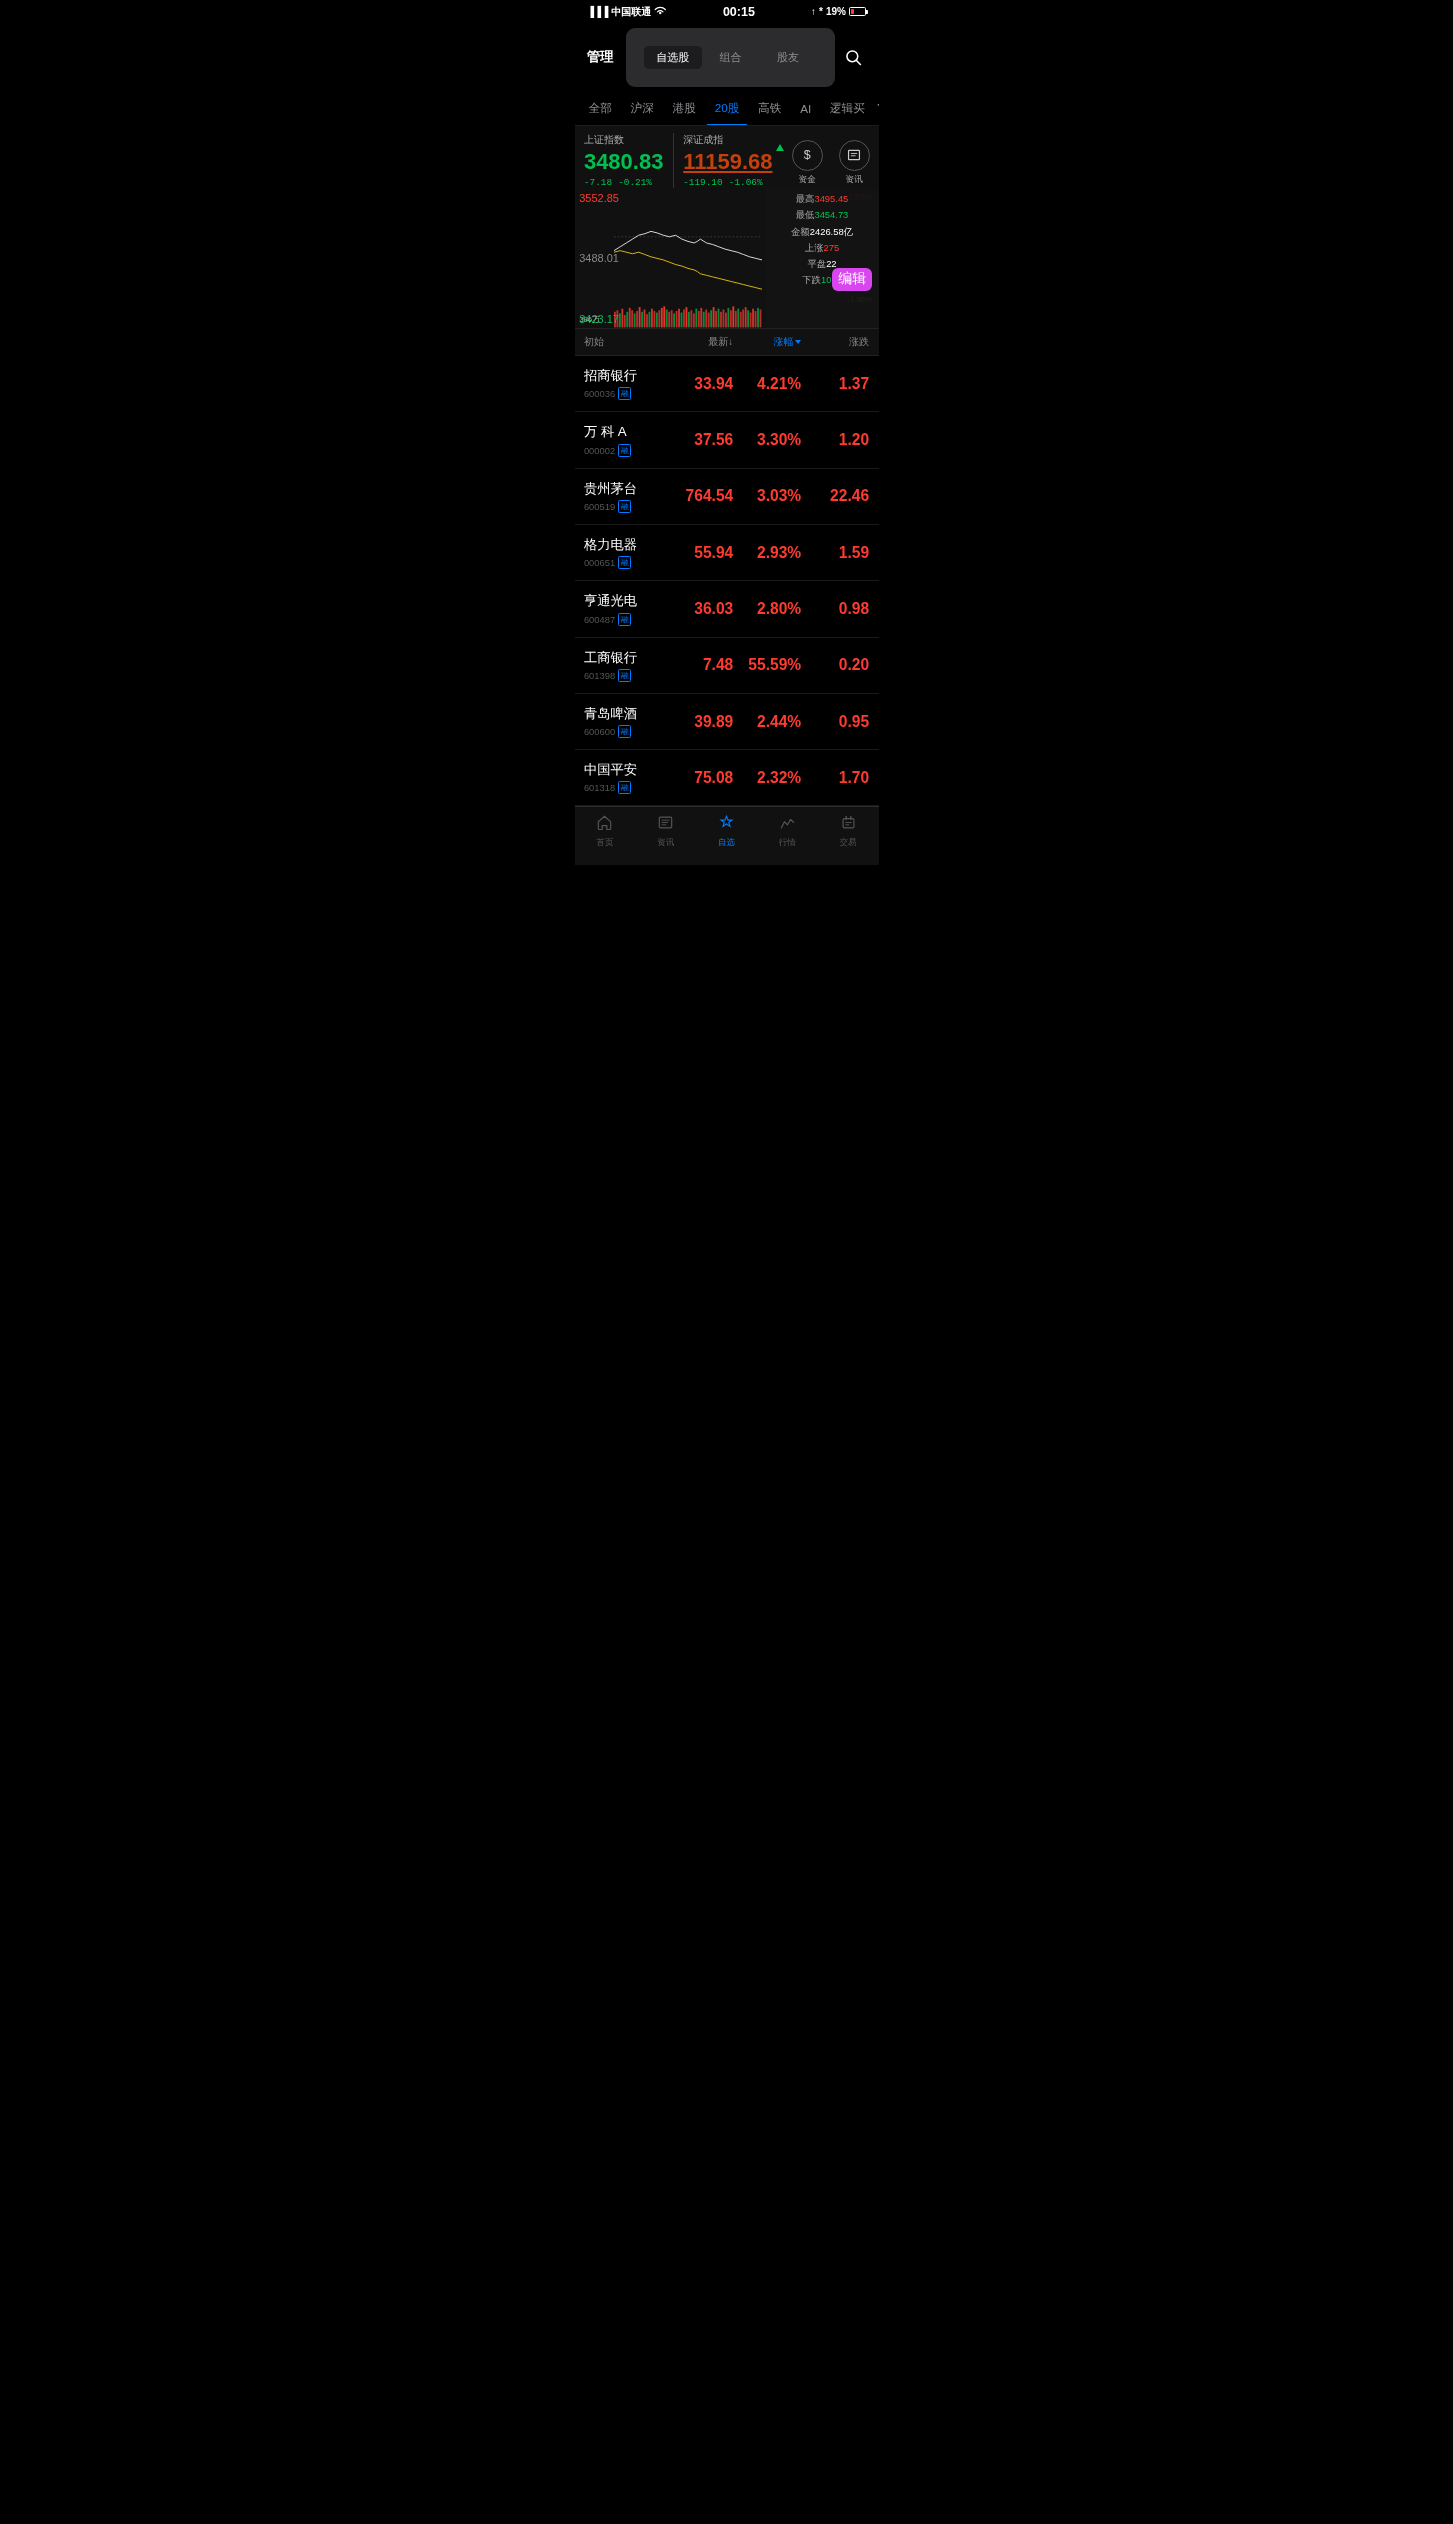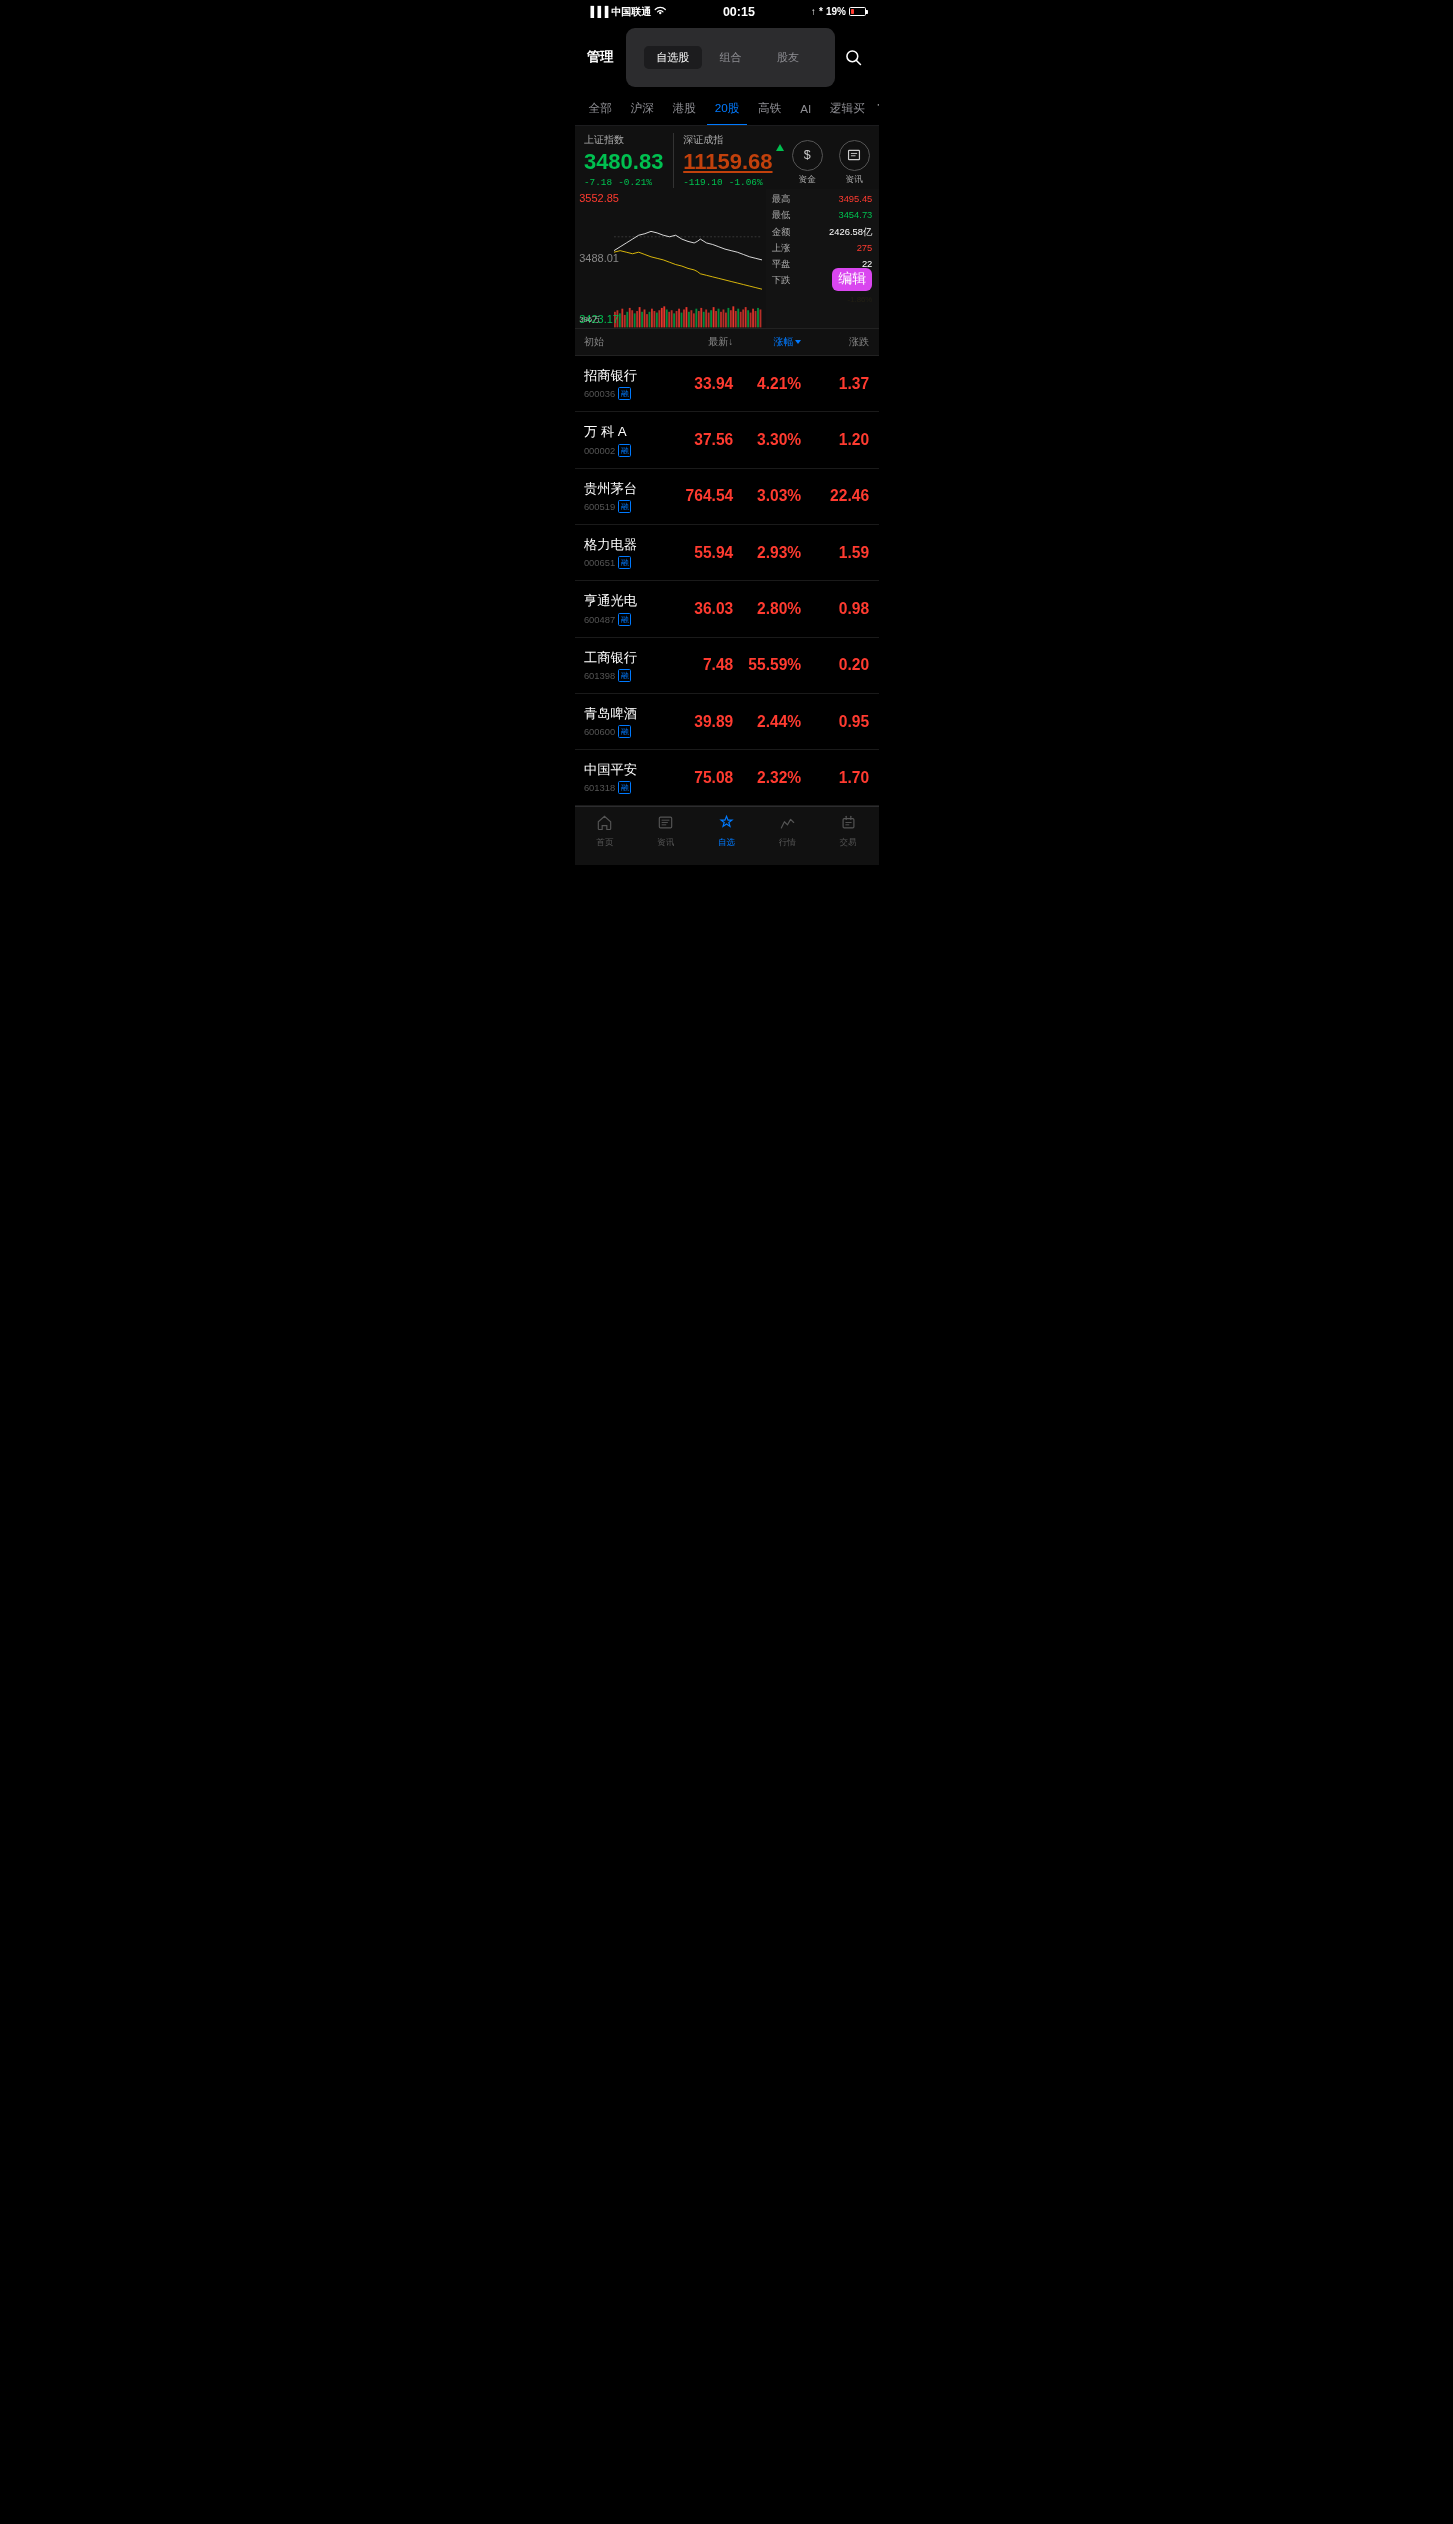--- a/index.html
+++ b/index.html
@@ -244,20 +244,21 @@
     .stats-panel {
       position: absolute;
       right: 0; top: 0; bottom: 0;
       width: 113px;
       background: rgba(20,20,20,0.95);
       padding: 4.7px 6.2px;
       display: flex;
       flex-direction: column;
       gap: 3.1px;
       z-index: 2;
+      align-items: center;
     }
     .stat-row {
       display: flex;
       justify-content: space-between;
       font-size: 9.4px;
     }
     .stat-key { color: #aaa; }
     .stat-val { color: #ff3b30; font-weight: 500; }
     .stat-val.green { color: #00c050; }
     .stat-val.white { color: #fff; }

